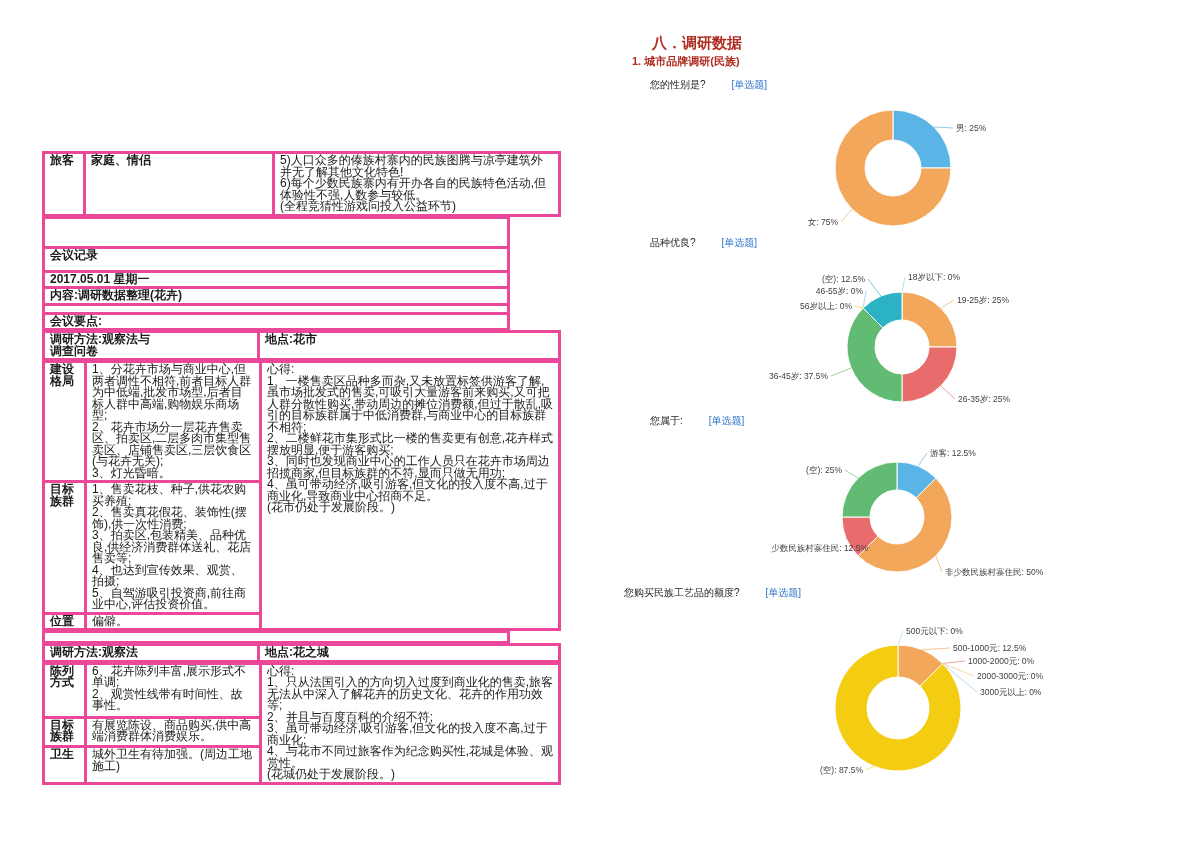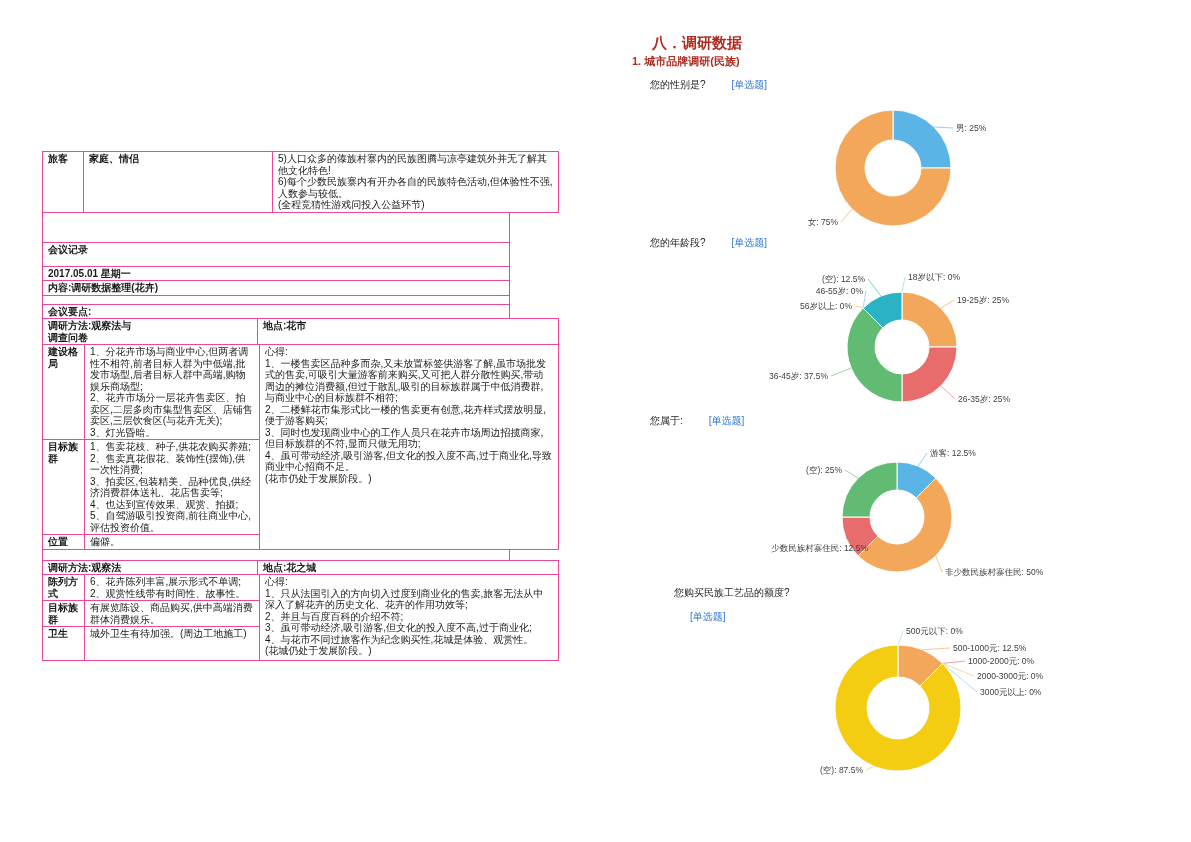--- a/index.html
+++ b/index.html
@@ -1,33 +1,33 @@
 <!DOCTYPE html>
 <html><head>
 <meta charset="utf-8">
 <style>
   html,body{margin:0;padding:0;background:#fff;}
   #page{position:relative;width:1191px;height:842px;background:#ffffff;overflow:hidden;
         font-family:"Liberation Sans","DejaVu Sans",sans-serif;color:#1a1a1a;}
   
   #doc-table{position:absolute;left:42px;top:152px;width:516px;}
   #doc-table table{border-collapse:collapse;width:468px;table-layout:fixed;margin-top:-1px;}
-  #doc-table td{border:1px solid #ec4899;vertical-align:top;padding:1px 5px;
+  #doc-table td{border:3px solid #ec4899;vertical-align:top;padding:1px 5px;
                 white-space:pre-wrap;word-break:break-all;
-                font-size:10px;line-height:11.5px;}
+                font-size:12px;line-height:11.5px;}
   td.lbl{font-weight:bold;font-size:8.5px;}
   td.bold{font-weight:bold;}
   td.title-cell{font-size:14px;font-weight:bold;padding-top:5px;line-height:16px;}
   td.hrow{font-size:9.5px;font-weight:bold;line-height:11px;margin-top:28px;}
   td.method{font-size:9px;font-weight:bold;line-height:11px;}
   
   .sec-title{position:absolute;left:652px;top:34px;font-size:15px;font-weight:bold;color:#b02c20;}
   .sec-sub{position:absolute;left:632px;top:54px;font-size:11px;font-weight:bold;color:#b02c20;}
   .qrow{position:absolute;display:flex;gap:10px;font-size:10px;color:#222;}
-  .q1{left:650px;top:78px;} .q2{left:650px;top:236px;} .q3{left:650px;top:414px;justify-content:space-between;} .q4{left:674px;top:586px;flex-direction:column;}
+  .q1{left:650px;top:78px;} .q2{left:650px;top:236px;} .q3{left:650px;top:414px;justify-content:space-between;} .q4{left:624px;top:586px;}
   .qtag{color:#2e75cc;cursor:pointer;padding-left:16px;}
   .slice-label{font-size:8.5px;fill:#404040;font-family:"Liberation Sans","DejaVu Sans",sans-serif;}
 </style>
 </head>
 <body>
 
 <div id="page">
 
   <div id="doc-table">
 
@@ -171,21 +171,21 @@
   </div>
 
   <div class="sec-title">八．调研数据</div>
   <div class="sec-sub">1. 城市品牌调研(民族)</div>
 
   <div class="qrow q1">
     <span class="qtext">您的性别是?</span>
     <span class="qtag">[单选题]</span>
   </div>
   <div class="qrow q2">
-    <span class="qtext">您的年龄段?</span>
+    <span class="qtext">品种优良?</span>
     <span class="qtag">[单选题]</span>
   </div>
   <div class="qrow q3">
     <span class="qtext">您属于:</span>
     <span class="qtag">[单选题]</span>
   </div>
   <div class="qrow q4">
     <span class="qtext">您购买民族工艺品的额度?</span>
     <span class="qtag">[单选题]</span>
   </div>

